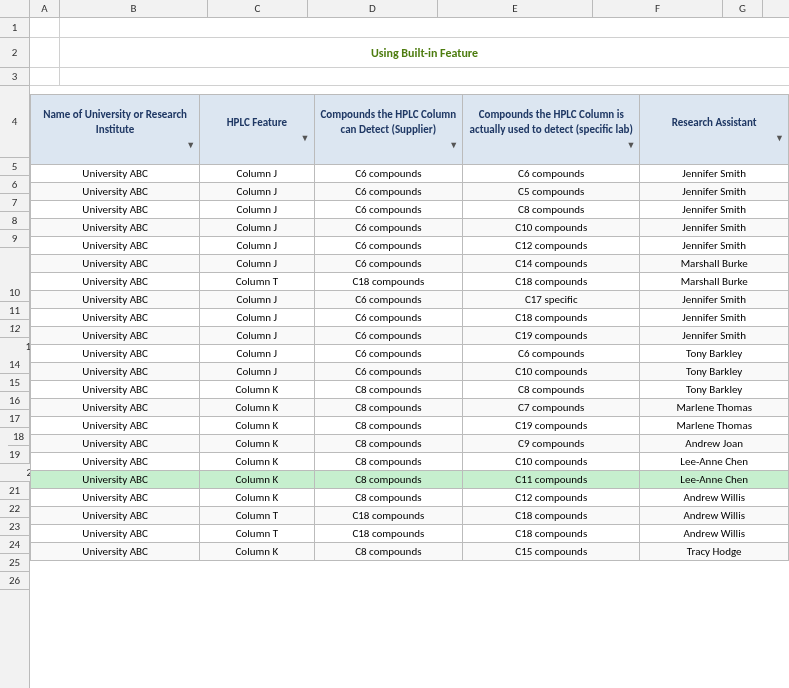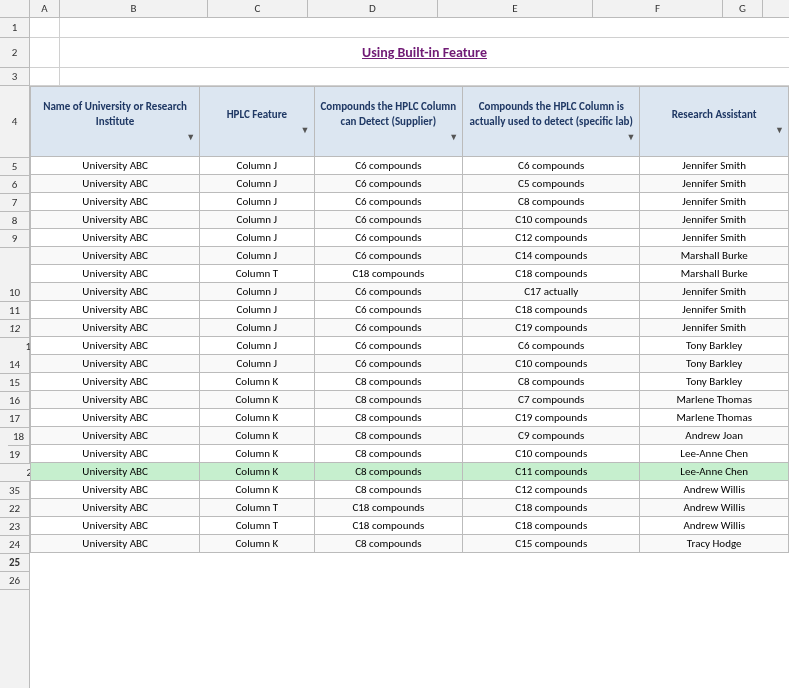--- a/index.html
+++ b/index.html
@@ -65,29 +65,29 @@
     }
 
     .grid-content {
       flex: 1;
       overflow: hidden;
       display: flex;
       flex-direction: column;
     }
     .title-text {
       font-weight: bold;
-      color: #701a75;
-      font-size: 14px;
-      text-decoration: underline;
+      color: #4d7c0f;
+      font-size: 12px;
       text-align: center;
     }
 
     .data-table-wrapper {
       flex: 1;
       overflow: hidden;
+      margin-top: 8px;
     }
 
     table.data-table {
       border-collapse: collapse;
       width: 100%;
       table-layout: fixed;
     }
 
     table.data-table th, table.data-table td {
       border: 1px solid #bbb;
@@ -168,25 +168,25 @@
       <div class="row-header-cell" style="height:18px;">11</div>
       <div class="row-header-cell" style="height:18px;font-style:italic;">12</div>
       <div class="row-header-cell" style="height:18px;margin-left:31px;">13</div>
       <div class="row-header-cell" style="height:18px;text-align:center;">14</div>
       <div class="row-header-cell" style="height:18px;">15</div>
       <div class="row-header-cell" style="height:18px;">16</div>
       <div class="row-header-cell" style="height:18px;">17</div>
       <div class="row-header-cell" style="height:18px;margin-left:8px;">18</div>
       <div class="row-header-cell" style="height:18px;">19</div>
       <div class="row-header-cell" style="height:18px;padding-left:32px;">20</div>
-      <div class="row-header-cell" style="height:18px;">35</div>
+      <div class="row-header-cell" style="height:18px;">21</div>
       <div class="row-header-cell" style="height:18px;text-align:right;">22</div>
       <div class="row-header-cell" style="height:18px;">23</div>
       <div class="row-header-cell" style="height:18px;">24</div>
-      <div class="row-header-cell" style="height:18px;font-weight:bold;">25</div>
+      <div class="row-header-cell" style="height:18px;">25</div>
       <div class="row-header-cell" style="height:18px;">26</div>
     </div>
 
     <div class="grid-content">
 
       <div style="height:20px; border-bottom:1px solid #d0d0d0; display:flex;">
         <div style="width:30px; border-right:1px solid #d0d0d0;"></div>
         <div style="flex:1;"></div>
       </div>
 
@@ -282,21 +282,21 @@
                 <td>University ABC</td>
                 <td>Column T</td>
                 <td>C18 compounds</td>
                 <td>C18 compounds</td>
                 <td>Marshall Burke</td>
               </tr>
               <tr>
                 <td>University ABC</td>
                 <td>Column J</td>
                 <td>C6 compounds</td>
-                <td>C17 actually</td>
+                <td>C17 specific</td>
                 <td>Jennifer Smith</td>
               </tr>
               <tr>
                 <td>University ABC</td>
                 <td>Column J</td>
                 <td>C6 compounds</td>
                 <td>C18 compounds</td>
                 <td>Jennifer Smith</td>
               </tr>
               <tr>

